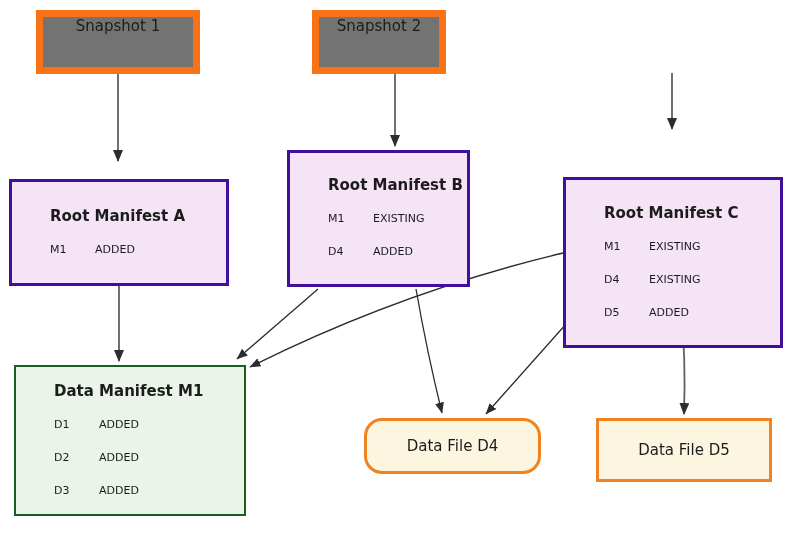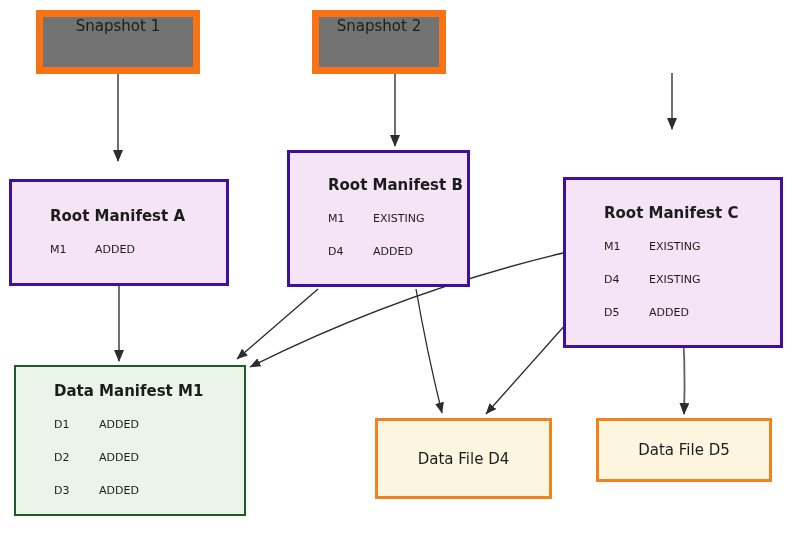--- a/index.html
+++ b/index.html
@@ -120,20 +120,20 @@
         <span class="rid">D2</span>
         <span class="rstat">ADDED</span>
       </div>
       <div class="row">
         <span class="rid">D3</span>
         <span class="rstat">ADDED</span>
       </div>
     </div>
   </div>
 
-  <div class="node datafile" style="left:375px;top:418px;width:177px;height:81px;">
+  <div class="node datafile" style="left:364px;top:418px;width:177px;height:56px;border-radius:18px;">
     <span>Data File D4</span>
   </div>
   <div class="node datafile" style="left:596px;top:418px;width:176px;height:64px;">
     <span>Data File D5</span>
   </div>
 
 </div>
 
 </body></html>

